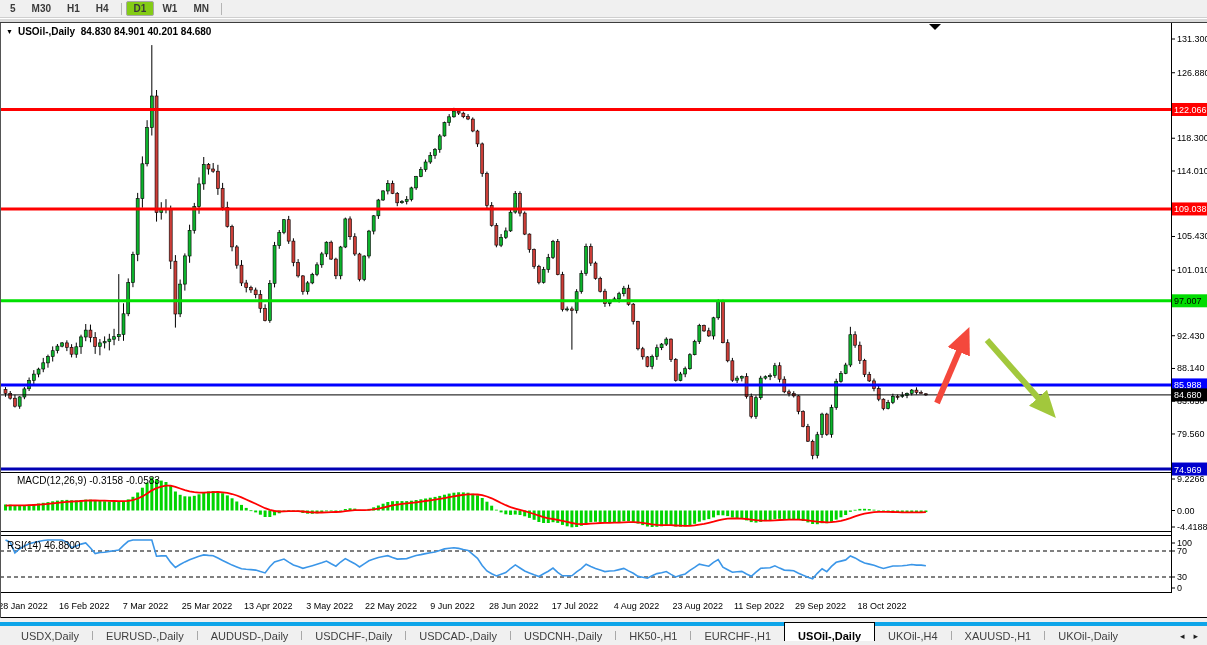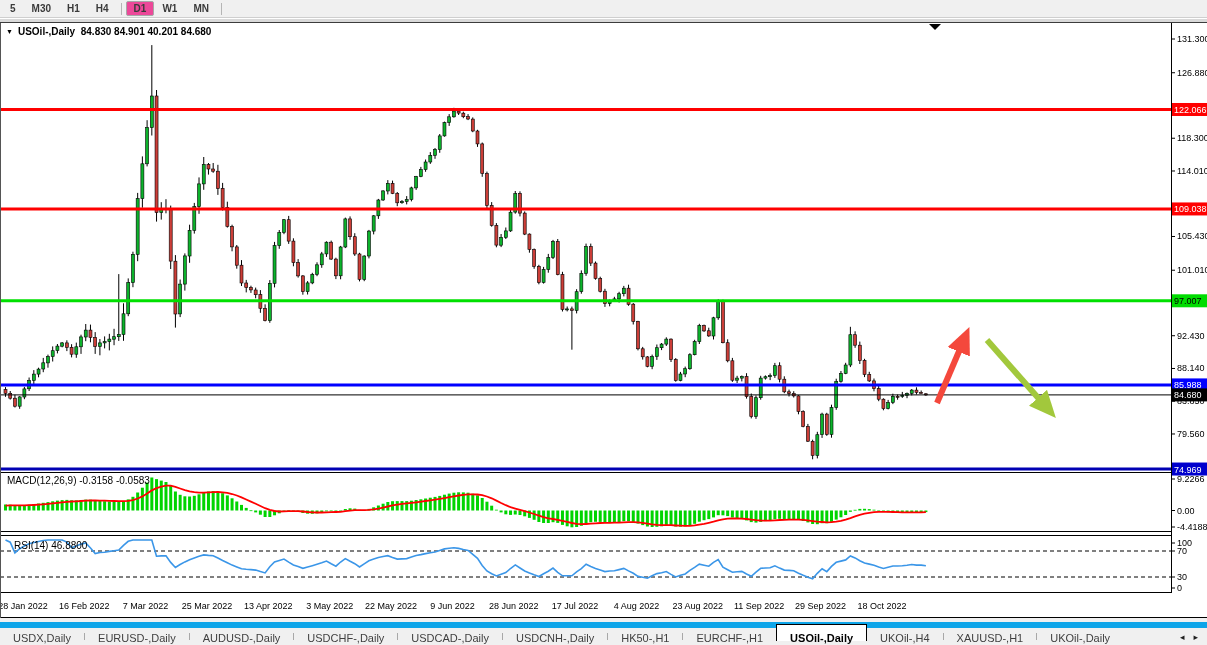--- a/index.html
+++ b/index.html
@@ -1,29 +1,29 @@
 <!DOCTYPE html>
 <html><head>
 <meta charset="utf-8">
 <style>
   html,body{margin:0;padding:0}
   body{width:1207px;height:645px;background:#f0f0f0;font-family:"Liberation Sans",sans-serif;position:relative;overflow:hidden}
   #toolbar{position:absolute;top:0;left:0;right:0;height:18px;display:flex;align-items:center;padding-left:2px;background:#f0f0f0;border-bottom:1px solid #cfcfcf;box-sizing:border-box}
   .tf{font-size:10px;font-weight:bold;color:#3a3a3a;padding:1px 7px;border:1px solid transparent;border-radius:2px;cursor:default}
-  .tf.active{background:#ec4899;border-color:#a8a8a8}
+  .tf.active{background:#84cc16;border-color:#a8a8a8}
   .vsep{width:1px;height:12px;background:#b5b5b5;margin:0 4px}
   #splitter{position:absolute;top:18px;left:0;right:0;height:5px;background:#d9d9d9;border-top:1px solid #ffffff;border-bottom:1px solid #3c3c3c;box-sizing:border-box}
   #chart-window{position:absolute;top:23px;left:0;width:1207px;height:595px;background:#fff}
   #chart-svg{position:absolute;left:0;top:0}
   .overlay{position:absolute;font-size:10px;color:#000;white-space:nowrap}
   #title{top:3px;left:6px;font-weight:bold}
   #title .dd{font-size:7px;margin-right:5px;vertical-align:1px}
-  #macd-label{top:452px;left:7px}
-  #rsi-label{top:517px;left:14px}
-  #tabbar{position:absolute;top:622px;left:0;right:0;height:23px;background:#f0f0f0;border-top:6px solid #0ea5e9;display:flex;align-items:stretch;padding-left:0;box-sizing:border-box}
+  #macd-label{top:452px;left:17px}
+  #rsi-label{top:517px;left:7px}
+  #tabbar{position:absolute;top:622px;left:0;right:0;height:23px;background:#f0f0f0;border-top:4px solid #0ea5e9;display:flex;align-items:stretch;padding-left:8px;box-sizing:border-box}
   .tab{font-size:11px;color:#3f3f3f;padding:4px 13px 0;white-space:nowrap;cursor:default}
   .tab.active{position:relative;top:-4px;background:#fff;border:1px solid #000;border-bottom:0;font-weight:bold;color:#000;padding:7px 13px 0;z-index:2}
   .tsep{width:1px;background:#a8a8a8;margin:5px 0}
   .tabscroll{margin-left:auto;display:flex;align-items:center;gap:9px;padding-right:9px;font-size:9px;color:#1e1e1e}
 </style>
 </head>
 <body>
 
 <div id="toolbar">
     <div class="tf">5</div>

